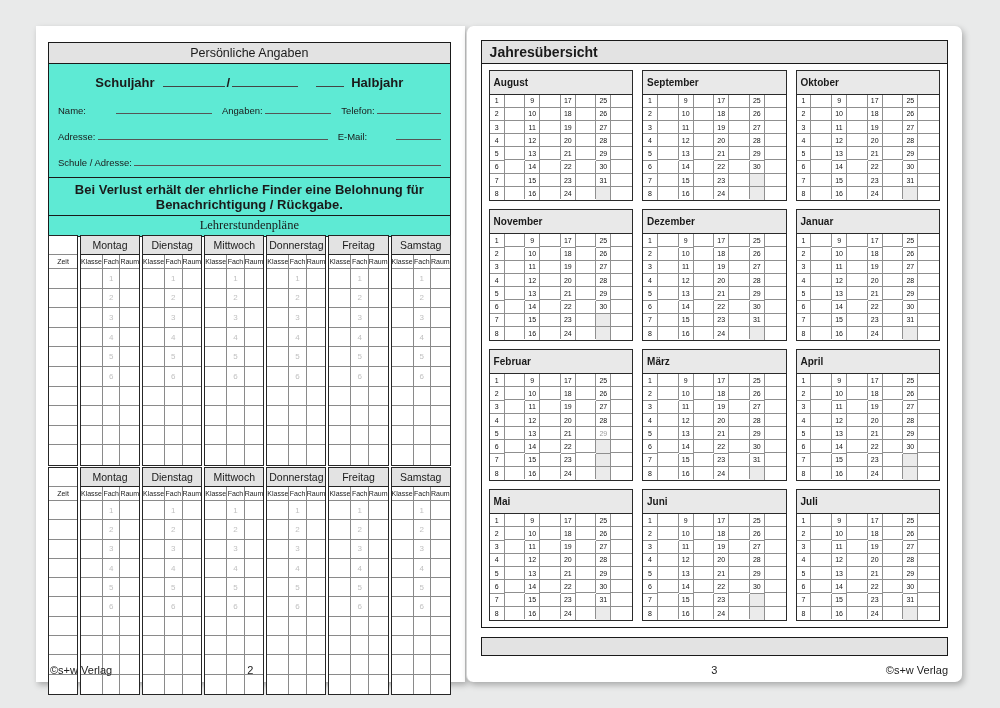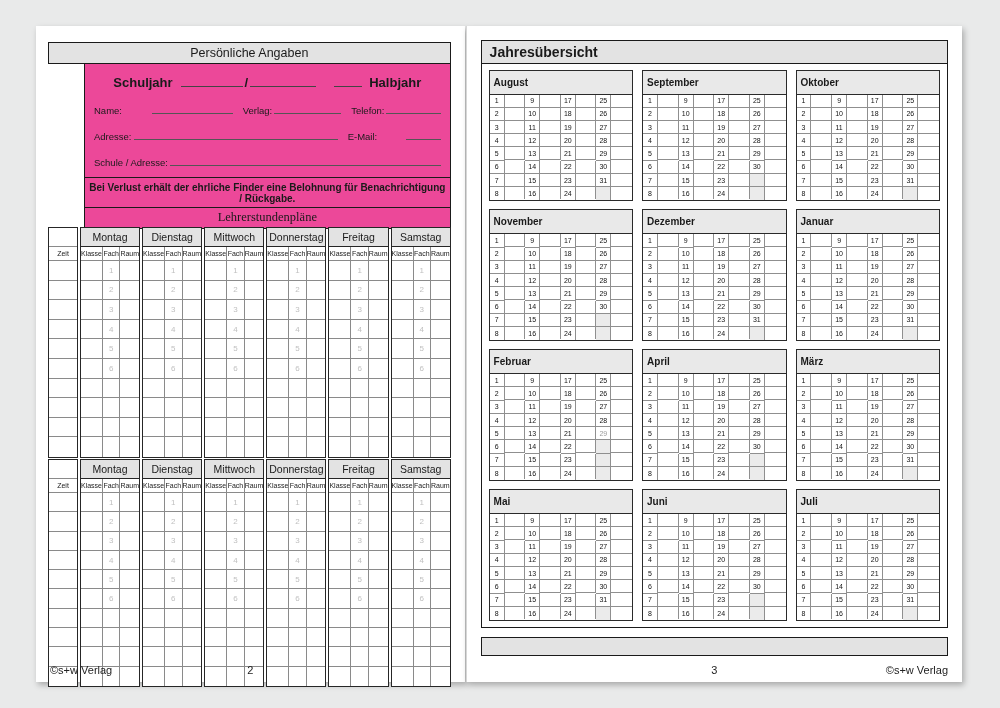--- a/index.html
+++ b/index.html
@@ -1,42 +1,42 @@
 <!DOCTYPE html>
 <html><head>
 <meta charset="utf-8">
 <style>
   html,body{margin:0;padding:0;}
   body{width:1000px;height:708px;background:#e9eaea;font-family:"Liberation Sans",sans-serif;color:#1a1a1a;position:relative;overflow:hidden;}
   .spread{position:absolute;left:36px;top:26px;width:926px;height:656px;display:flex;}
   .page{background:#ffffff;position:relative;box-shadow:2px 3px 6px rgba(0,0,0,0.28);}
   .page-left{width:462px;}
-  .page-right{width:534px;margin-left:1px;border-left:1px solid #d6d6d6;}
+  .page-right{width:534px;margin-left:1px;border-left:1px solid #d6d6d6;border-radius:7px;}
 
   
   .stack{position:absolute;left:12px;right:14px;top:16px;display:flex;flex-direction:column;}
   .bar{background:#e3e3e3;border:1.5px solid #1a1a1a;text-align:center;font-size:12.5px;
        display:flex;align-items:center;justify-content:center;height:20px;}
   .bar.left-align{justify-content:flex-start;padding-left:8px;font-weight:bold;font-size:14px;}
-  .boxed{border:1.5px solid #1a1a1a;background:#ec4899;margin-top:-1.5px;margin-left:36px;}
+  .boxed{border:1.5px solid #1a1a1a;background:#5eead4;margin-top:-1.5px;}
 
   
   .personal{padding:7px 9px 10px 9px;}
   .schuljahr-row{display:flex;justify-content:center;align-items:baseline;font-weight:bold;font-size:13px;margin:3px 0 10px 0;}
   .blank{display:inline-block;border-bottom:1px solid #444;height:12px;}
   .b60{width:62px;margin:0 2px 0 8px;}
   .b65{width:66px;margin:0 18px 0 2px;}
   .b28{width:28px;margin-right:7px;}
   .field-row{display:flex;align-items:baseline;font-size:9.5px;margin-top:13px;}
   .field{display:flex;align-items:baseline;}
   .rule{border-bottom:1px solid #555;height:10px;flex:1;}
   .fr-name{flex:1.52;gap:28px;} .fr-vorname{flex:1.08;margin-left:10px;} .fr-telefon{flex:0.98;margin-left:10px;}
   .fr-adresse{flex:2.62;} .fr-email{flex:1;margin-left:10px;gap:27px;} .fr-schule{flex:1;}
   .field span.lbl{margin-right:2px;white-space:nowrap;}
-  .notice{font-weight:bold;font-size:10px;text-align:center;padding:3.5px 2px;height:auto;}
+  .notice{font-weight:bold;font-size:13px;text-align:center;padding:3.5px 2px;height:auto;}
 
   
   .tt{display:flex;gap:2px;margin-top:-1.5px;height:231px;}
   .tt-panel{border:1.5px solid #262626;background:#fff;display:grid;
             grid-template-rows:19px 14px repeat(10,1fr);box-sizing:border-box;}
   .zeit-panel{flex:0 0 30px;grid-template-columns:1fr;}
   .day-panel{flex:1;grid-template-columns:repeat(3,1fr);}
   .tt-head{grid-column:1/-1;background:#e3e3e3;border-bottom:1px solid #262626;
            display:flex;align-items:center;justify-content:center;font-size:10.5px;}
   .tt-head.corner{background:#fff;border-bottom:1px solid #8a8a8a;}
@@ -89,21 +89,21 @@
           <span class="blank b28"></span>
           <span>Halbjahr</span>
         </div>
 
         <div class="field-row">
           <span class="field fr-name">
             <span class="lbl">Name:</span>
               <span class="rule"></span>
           </span>
           <span class="field fr-vorname">
-            <span class="lbl">Verlag:</span>
+            <span class="lbl">Angaben:</span>
               <span class="rule"></span>
           </span>
           <span class="field fr-telefon">
             <span class="lbl">Telefon:</span>
               <span class="rule"></span>
           </span>
         </div>
 
         <div class="field-row">
           <span class="field fr-adresse">
@@ -1081,20 +1081,89 @@
               <div class="mcell blank rb"></div>
               <div class="mcell num rb">16</div>
               <div class="mcell blank rb"></div>
               <div class="mcell num rb">24</div>
               <div class="mcell blank rb"></div>
               <div class="mcell num rb off"></div>
               <div class="mcell blank cr rb"></div>
             </div>
           </div>
           <div class="month">
+            <div class="month-title">März</div>
+            <div class="month-grid">
+              <div class="mcell num">1</div>
+              <div class="mcell blank"></div>
+              <div class="mcell num">9</div>
+              <div class="mcell blank"></div>
+              <div class="mcell num">17</div>
+              <div class="mcell blank"></div>
+              <div class="mcell num">25</div>
+              <div class="mcell blank cr"></div>
+              <div class="mcell num">2</div>
+              <div class="mcell blank"></div>
+              <div class="mcell num">10</div>
+              <div class="mcell blank"></div>
+              <div class="mcell num">18</div>
+              <div class="mcell blank"></div>
+              <div class="mcell num">26</div>
+              <div class="mcell blank cr"></div>
+              <div class="mcell num">3</div>
+              <div class="mcell blank"></div>
+              <div class="mcell num">11</div>
+              <div class="mcell blank"></div>
+              <div class="mcell num">19</div>
+              <div class="mcell blank"></div>
+              <div class="mcell num">27</div>
+              <div class="mcell blank cr"></div>
+              <div class="mcell num">4</div>
+              <div class="mcell blank"></div>
+              <div class="mcell num">12</div>
+              <div class="mcell blank"></div>
+              <div class="mcell num">20</div>
+              <div class="mcell blank"></div>
+              <div class="mcell num">28</div>
+              <div class="mcell blank cr"></div>
+              <div class="mcell num">5</div>
+              <div class="mcell blank"></div>
+              <div class="mcell num">13</div>
+              <div class="mcell blank"></div>
+              <div class="mcell num">21</div>
+              <div class="mcell blank"></div>
+              <div class="mcell num">29</div>
+              <div class="mcell blank cr"></div>
+              <div class="mcell num">6</div>
+              <div class="mcell blank"></div>
+              <div class="mcell num">14</div>
+              <div class="mcell blank"></div>
+              <div class="mcell num">22</div>
+              <div class="mcell blank"></div>
+              <div class="mcell num">30</div>
+              <div class="mcell blank cr"></div>
+              <div class="mcell num">7</div>
+              <div class="mcell blank"></div>
+              <div class="mcell num">15</div>
+              <div class="mcell blank"></div>
+              <div class="mcell num">23</div>
+              <div class="mcell blank"></div>
+              <div class="mcell num">31</div>
+              <div class="mcell blank cr"></div>
+              <div class="mcell num rb">8</div>
+              <div class="mcell blank rb"></div>
+              <div class="mcell num rb">16</div>
+              <div class="mcell blank rb"></div>
+              <div class="mcell num rb">24</div>
+              <div class="mcell blank rb"></div>
+              <div class="mcell num rb off"></div>
+              <div class="mcell blank cr rb"></div>
+            </div>
+          </div>
+          <div class="month">
             <div class="month-title">April</div>
             <div class="month-grid">
               <div class="mcell num">1</div>
               <div class="mcell blank"></div>
               <div class="mcell num">9</div>
               <div class="mcell blank"></div>
               <div class="mcell num">17</div>
               <div class="mcell blank"></div>
               <div class="mcell num">25</div>
               <div class="mcell blank cr"></div>
@@ -1138,89 +1207,20 @@
               <div class="mcell blank"></div>
               <div class="mcell num">30</div>
               <div class="mcell blank cr"></div>
               <div class="mcell num">7</div>
               <div class="mcell blank"></div>
               <div class="mcell num">15</div>
               <div class="mcell blank"></div>
               <div class="mcell num">23</div>
               <div class="mcell blank"></div>
               <div class="mcell num off"></div>
-              <div class="mcell blank cr"></div>
-              <div class="mcell num rb">8</div>
-              <div class="mcell blank rb"></div>
-              <div class="mcell num rb">16</div>
-              <div class="mcell blank rb"></div>
-              <div class="mcell num rb">24</div>
-              <div class="mcell blank rb"></div>
-              <div class="mcell num rb off"></div>
-              <div class="mcell blank cr rb"></div>
-            </div>
-          </div>
-          <div class="month">
-            <div class="month-title">März</div>
-            <div class="month-grid">
-              <div class="mcell num">1</div>
-              <div class="mcell blank"></div>
-              <div class="mcell num">9</div>
-              <div class="mcell blank"></div>
-              <div class="mcell num">17</div>
-              <div class="mcell blank"></div>
-              <div class="mcell num">25</div>
-              <div class="mcell blank cr"></div>
-              <div class="mcell num">2</div>
-              <div class="mcell blank"></div>
-              <div class="mcell num">10</div>
-              <div class="mcell blank"></div>
-              <div class="mcell num">18</div>
-              <div class="mcell blank"></div>
-              <div class="mcell num">26</div>
-              <div class="mcell blank cr"></div>
-              <div class="mcell num">3</div>
-              <div class="mcell blank"></div>
-              <div class="mcell num">11</div>
-              <div class="mcell blank"></div>
-              <div class="mcell num">19</div>
-              <div class="mcell blank"></div>
-              <div class="mcell num">27</div>
-              <div class="mcell blank cr"></div>
-              <div class="mcell num">4</div>
-              <div class="mcell blank"></div>
-              <div class="mcell num">12</div>
-              <div class="mcell blank"></div>
-              <div class="mcell num">20</div>
-              <div class="mcell blank"></div>
-              <div class="mcell num">28</div>
-              <div class="mcell blank cr"></div>
-              <div class="mcell num">5</div>
-              <div class="mcell blank"></div>
-              <div class="mcell num">13</div>
-              <div class="mcell blank"></div>
-              <div class="mcell num">21</div>
-              <div class="mcell blank"></div>
-              <div class="mcell num">29</div>
-              <div class="mcell blank cr"></div>
-              <div class="mcell num">6</div>
-              <div class="mcell blank"></div>
-              <div class="mcell num">14</div>
-              <div class="mcell blank"></div>
-              <div class="mcell num">22</div>
-              <div class="mcell blank"></div>
-              <div class="mcell num">30</div>
-              <div class="mcell blank cr"></div>
-              <div class="mcell num">7</div>
-              <div class="mcell blank"></div>
-              <div class="mcell num">15</div>
-              <div class="mcell blank"></div>
-              <div class="mcell num">23</div>
-              <div class="mcell blank"></div>
-              <div class="mcell num">31</div>
               <div class="mcell blank cr"></div>
               <div class="mcell num rb">8</div>
               <div class="mcell blank rb"></div>
               <div class="mcell num rb">16</div>
               <div class="mcell blank rb"></div>
               <div class="mcell num rb">24</div>
               <div class="mcell blank rb"></div>
               <div class="mcell num rb off"></div>
               <div class="mcell blank cr rb"></div>
             </div>

